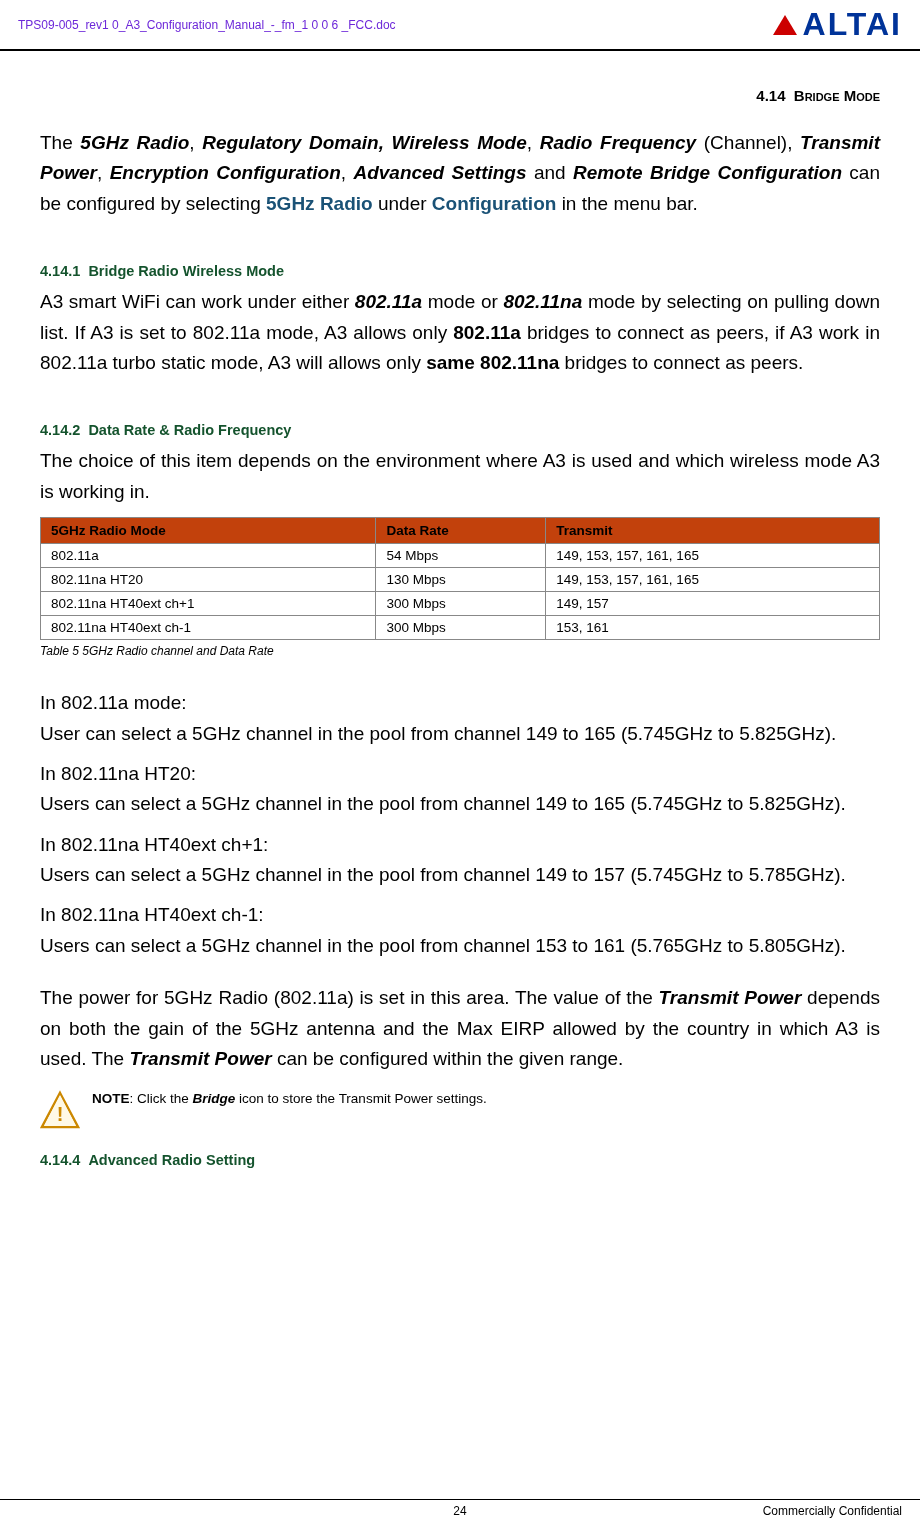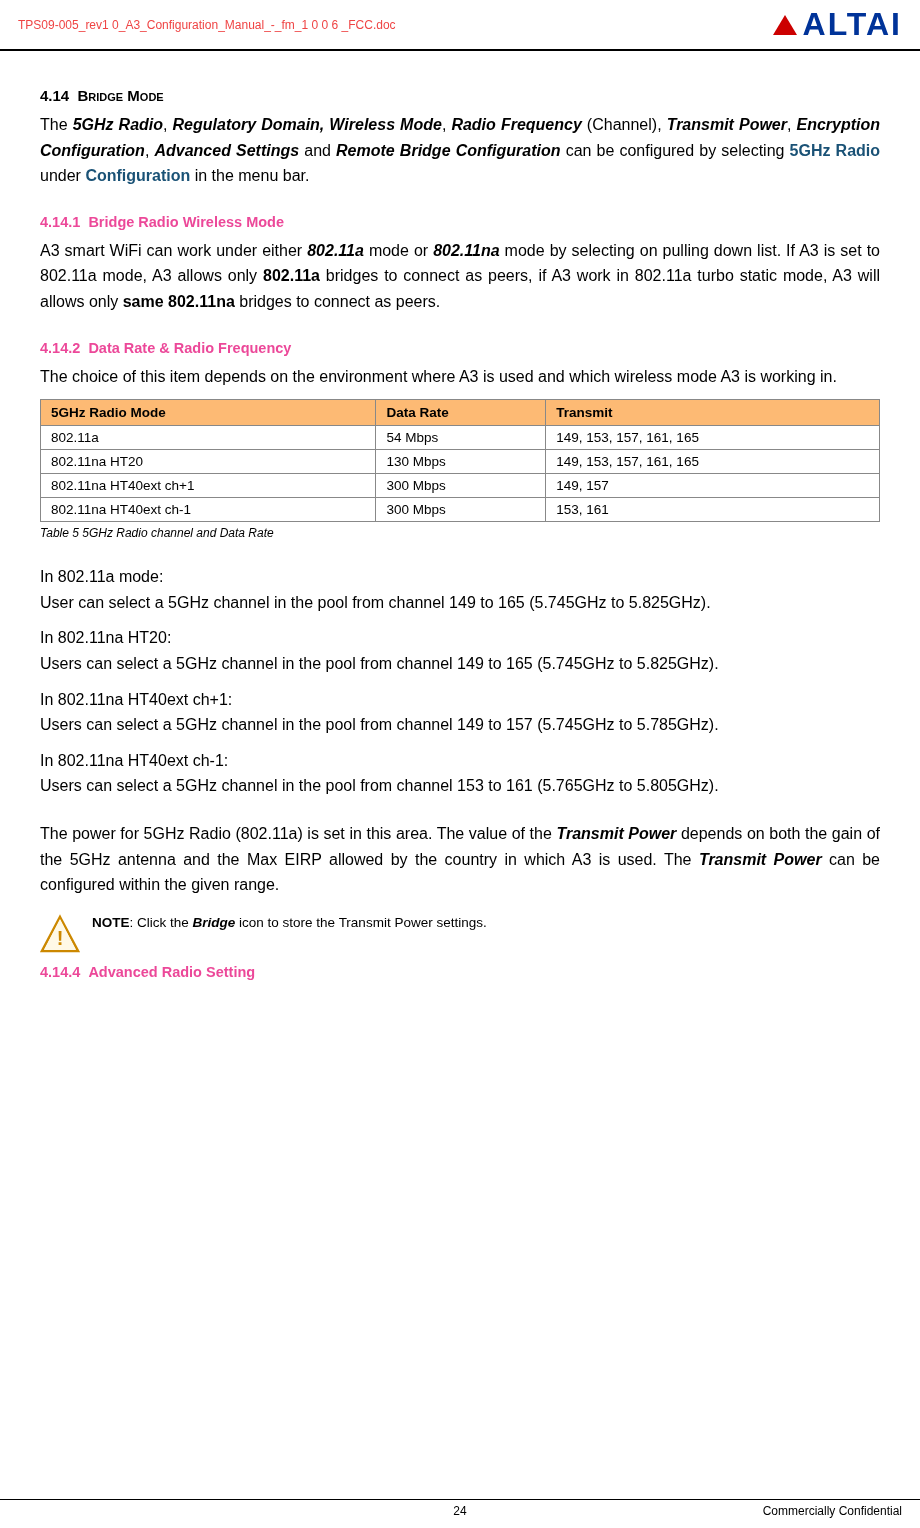--- a/index.html
+++ b/index.html
@@ -20,21 +20,21 @@
     
     .header {
       display: flex;
       justify-content: space-between;
       align-items: center;
       border-bottom: 2px solid #000;
       padding: 6px 18px 6px 18px;
     }
     .header-filename {
       font-size: 12px;
-      color: #ef4444;
+      color: #6d28d9;
     }
     .logo-area {
       display: flex;
       align-items: center;
     }
     .logo-text {
       font-size: 32px;
       font-weight: 900;
       letter-spacing: 2px;
       color: #003399;
@@ -74,66 +74,67 @@
     }
     
     .content {
       padding: 18px 40px 60px 40px;
     }
     
     .section-main-title {
       font-size: 15px;
       font-weight: bold;
       color: #000;
-      margin-bottom: 8px;
+      margin-bottom: 24px;
       margin-top: 18px;
+      text-align: right;
     }
     .section-main-title .small-caps {
       font-variant: small-caps;
       font-size: 15px;
     }
     .section-sub-title {
       font-size: 14.5px;
       font-weight: bold;
-      color: #ec4899;
+      color: #14532d;
       margin-bottom: 8px;
-      margin-top: 3px;
+      margin-top: 22px;
     }
     .body-text {
-      font-size: 16px;
+      font-size: 19px;
       line-height: 1.6;
       margin-bottom: 10px;
       text-align: justify;
     }
     .bold { font-weight: bold; }
     .bold-italic { font-weight: bold; font-style: italic; }
     .colored { color: #1a5276; font-weight: bold; }
     
     .data-table {
       width: 100%;
       border-collapse: collapse;
       margin: 10px 0 4px 0;
       font-size: 13.5px;
     }
     .data-table th {
-      background: #fdba74;
+      background: #c2410c;
       border: 1px solid #888;
       padding: 5px 10px;
       text-align: left;
       font-weight: bold;
     }
     .data-table td {
       border: 1px solid #888;
       padding: 4px 10px;
       text-align: left;
     }
     .table-caption {
       font-size: 12px;
       font-style: italic;
-      margin-bottom: 12px;
+      margin-bottom: 18px;
       margin-top: 2px;
     }
     
     .note-box {
       display: flex;
       align-items: flex-start;
       margin: 14px 0 10px 0;
       gap: 12px;
     }
     .note-icon {

